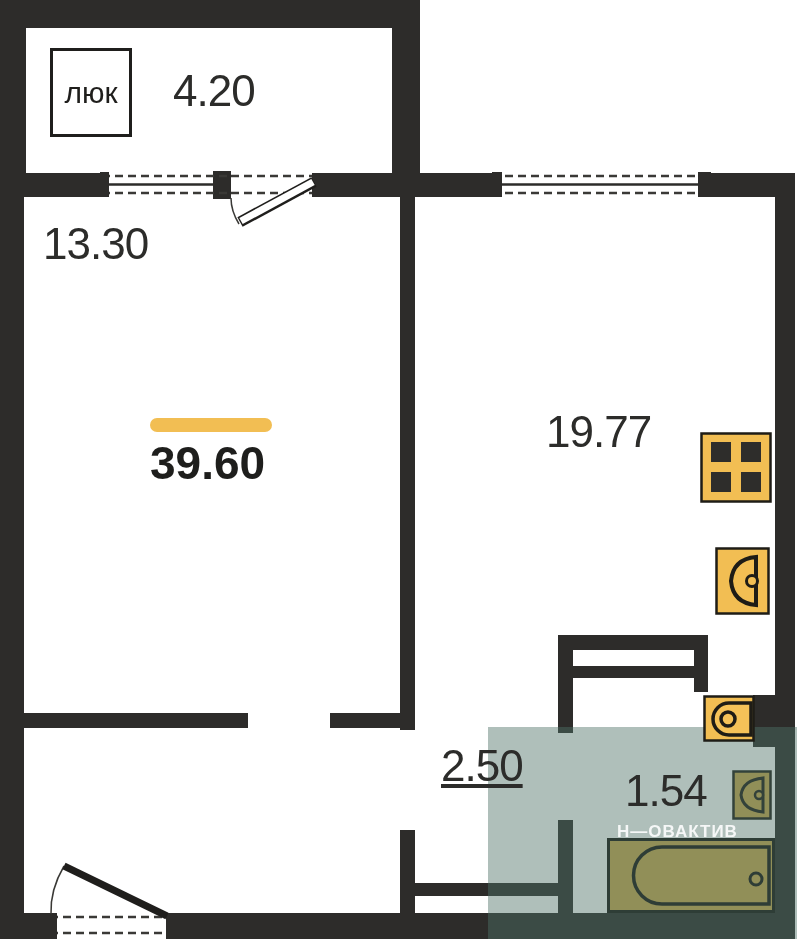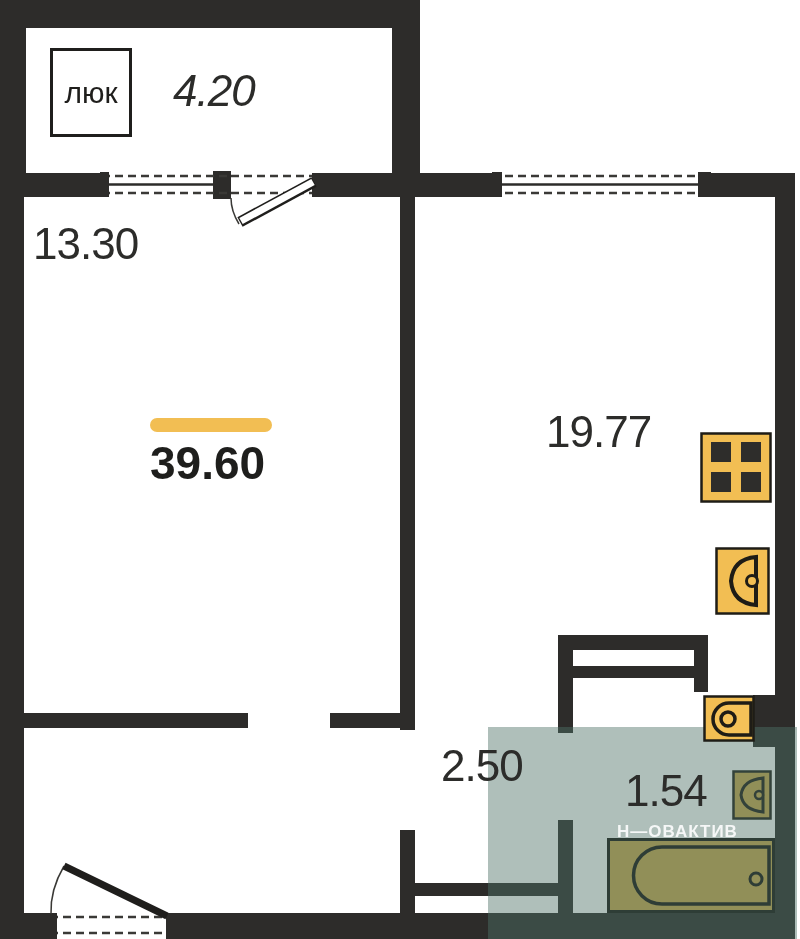--- a/index.html
+++ b/index.html
@@ -111,23 +111,23 @@
   </svg>
 
   <div class="overlay"></div>
 
   <svg style="left:703px;top:695px;" width="52" height="47" viewBox="0 0 52 47">
     <rect x="1.5" y="1.5" width="49" height="44" fill="#F2BE53" stroke="#1e1c16" stroke-width="2.5"></rect>
     <path d="M48 8 L26 8 A16 16 0 0 0 26 40 L48 40 L48 8 Z" fill="#F5C258" stroke="#1e1c16" stroke-width="3.5"></path>
     <circle cx="25" cy="24" r="7" fill="#F5C258" stroke="#1e1c16" stroke-width="3.5"></circle>
   </svg>
 
-  <div class="lbl" style="left:173px;top:69px;font-style:italic;">4.20</div>
-  <div class="lbl" style="left:33px;top:222px;text-align:right;">13.30</div>
+  <div class="lbl" style="left:173px;top:69px;">4.20</div>
+  <div class="lbl" style="left:43px;top:222px;text-align:right;">13.30</div>
   <div class="bar"></div>
   <div class="lbl-total" style="left:150px;top:440px;">39.60</div>
   <div class="lbl" style="left:546px;top:410px;">19.77</div>
-  <div class="lbl" style="left:441px;top:744px;">2.50</div>
+  <div class="lbl" style="left:441px;top:744px;text-decoration:underline;">2.50</div>
   <div class="lbl" style="left:625px;top:769px;">1.54</div>
 
   <div class="wm">Н—ОВАКТИВ</div>
 
 </div>
 
 </body></html>

